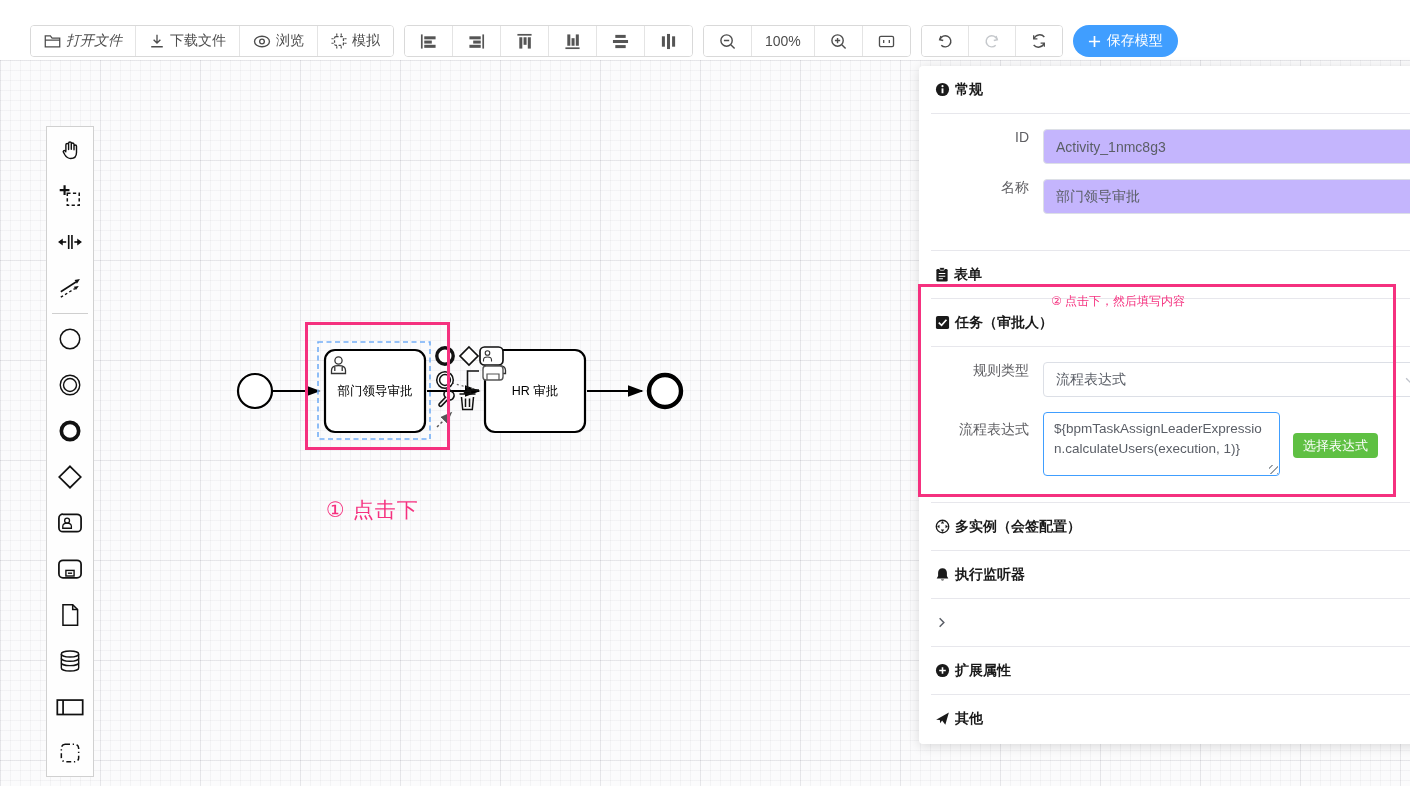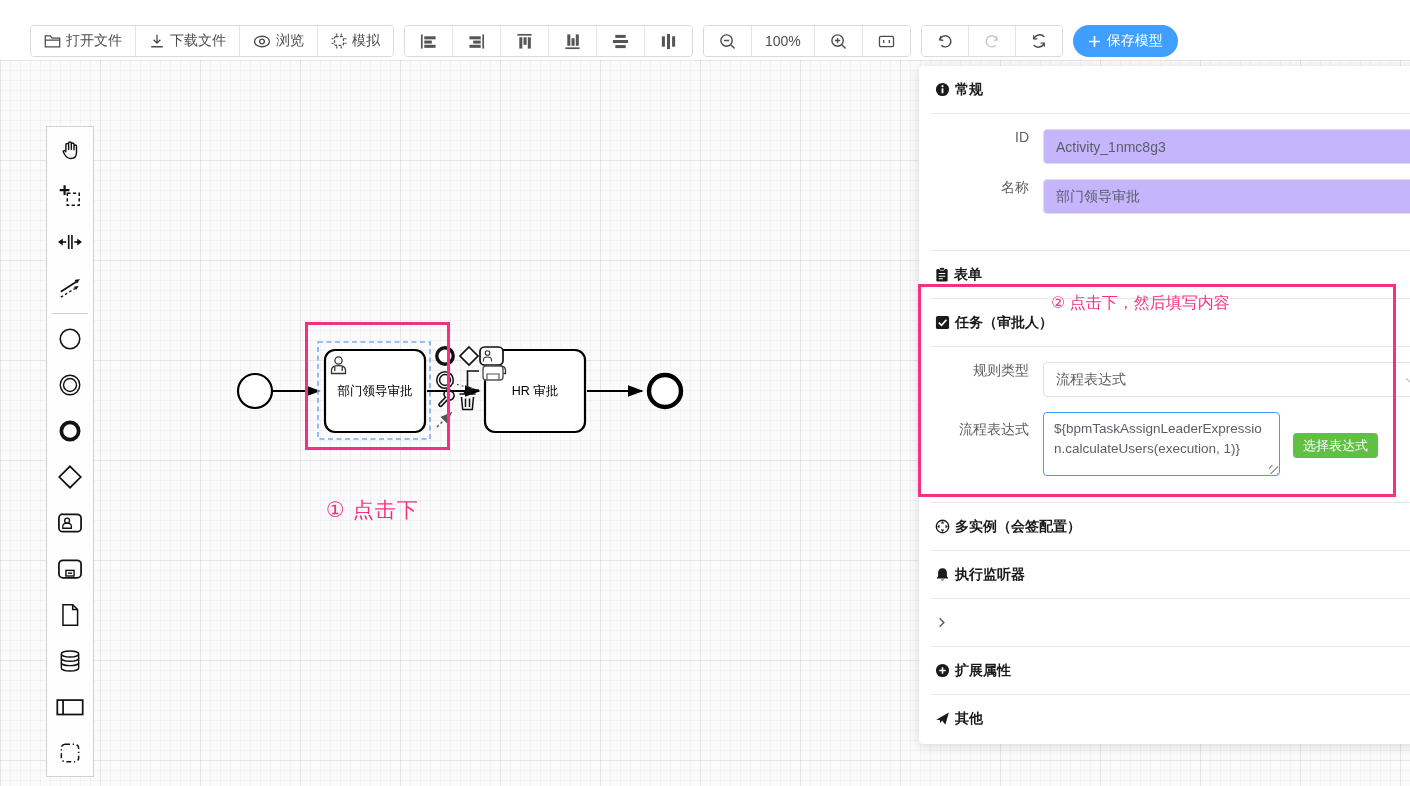--- a/index.html
+++ b/index.html
@@ -18,38 +18,38 @@
       linear-gradient(90deg, rgba(60,60,80,.07) 1px, transparent 1px);
     background-size:10px 10px,10px 10px,100px 100px,100px 100px;
   }
   .diagram { position:absolute; left:0; top:0; }
 
   
   .toolbar { position:absolute; left:30px; top:25px; height:32px; display:flex; gap:10px; align-items:stretch; }
   .tb-group { display:flex; background:#fff; border:1px solid #d9d9d9; border-radius:4px; overflow:hidden; }
   .tb-btn { display:flex; align-items:center; gap:5px; padding:0 13px; font-size:14px; color:#4d4d4d;
             background:#fff; border:none; border-left:1px solid #e4e4e4; cursor:pointer; white-space:nowrap; }
-  .tb-btn:first-child { border-left:none; }
+  .tb-btn:first-child { border-left:none;font-style:italic; }
   .tb-btn.icon-only { padding:0 15px; }
   .tb-btn svg { display:block; }
   .tb-zoomtext { font-size:14px; color:#4d4d4d; }
   .save-btn { display:flex; align-items:center; gap:6px; padding:0 15px; background:#409EFF; color:#fff;
               font-size:14px; border:none; border-radius:16px; cursor:pointer; }
 
   
   .palette { position:absolute; left:46px; top:126px; width:48px; background:#fefefe;
              border:1px solid #d0d0d0; z-index:5; }
   .pal-item { width:46px; height:46px; display:flex; align-items:center; justify-content:center; cursor:pointer; }
   .pal-sep { height:1px; background:#cfcfcf; margin:2px 5px; }
 
   
   .hl-box { position:absolute; border:3px solid #F5317F; pointer-events:none; z-index:8; }
   .hl-text { position:absolute; color:#F5317F; pointer-events:none; z-index:9; font-weight:500; }
   #note1 { left:326px; top:496px; font-size:21px; letter-spacing:1px; }
-  #note2 { left:1051px; top:293px; font-size:16px; }
+  #note2 { left:1051px; top:293px; font-size:12px; }
 
   
   .panel { position:absolute; left:919px; top:66px; width:534px; background:#fff; z-index:6;
            border-radius:4px; box-shadow:0 2px 12px rgba(0,0,0,.14); color:#1f1f1f; padding-bottom:2px; }
   .sec-header { height:47px; display:flex; align-items:center; padding:0 16px; cursor:pointer; }
   .sec-title { display:flex; align-items:center; gap:5px; font-size:14px; font-weight:700; color:#1a1a1a; flex:1; }
   .sec-title svg { display:block; }
   .chev { color:#5a5e66; display:flex; }
   .divider { height:1px; background:#e7e7ec; margin:0 12px; }
   .field-row { display:flex; align-items:flex-start; margin:15px 24px 15px 0; }

